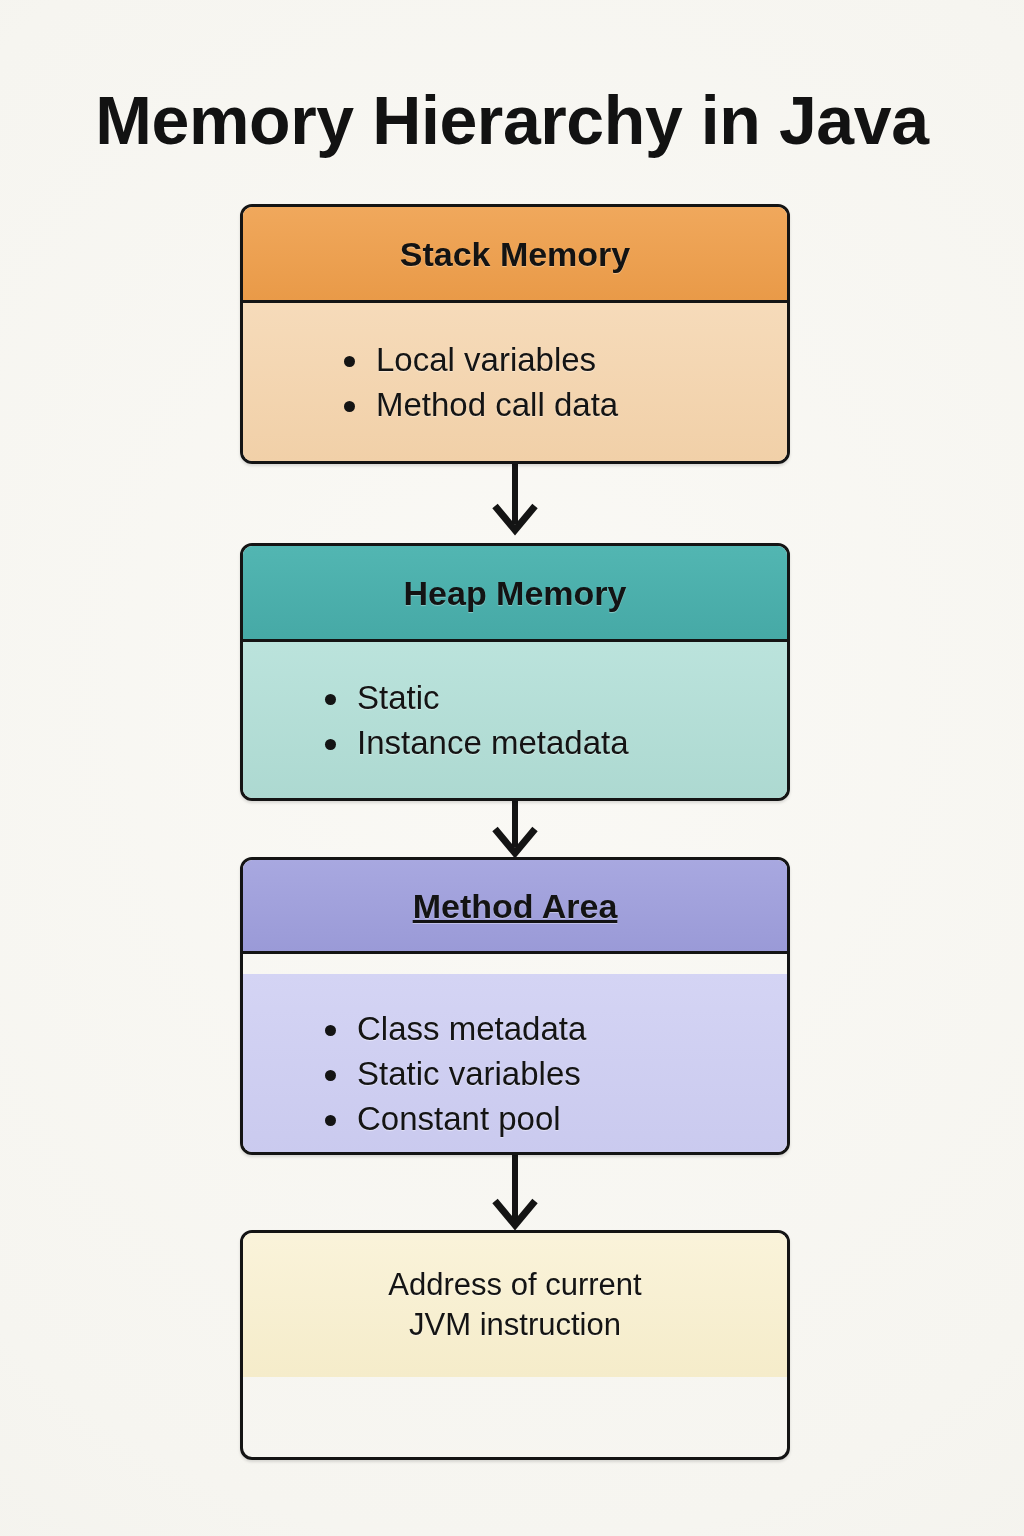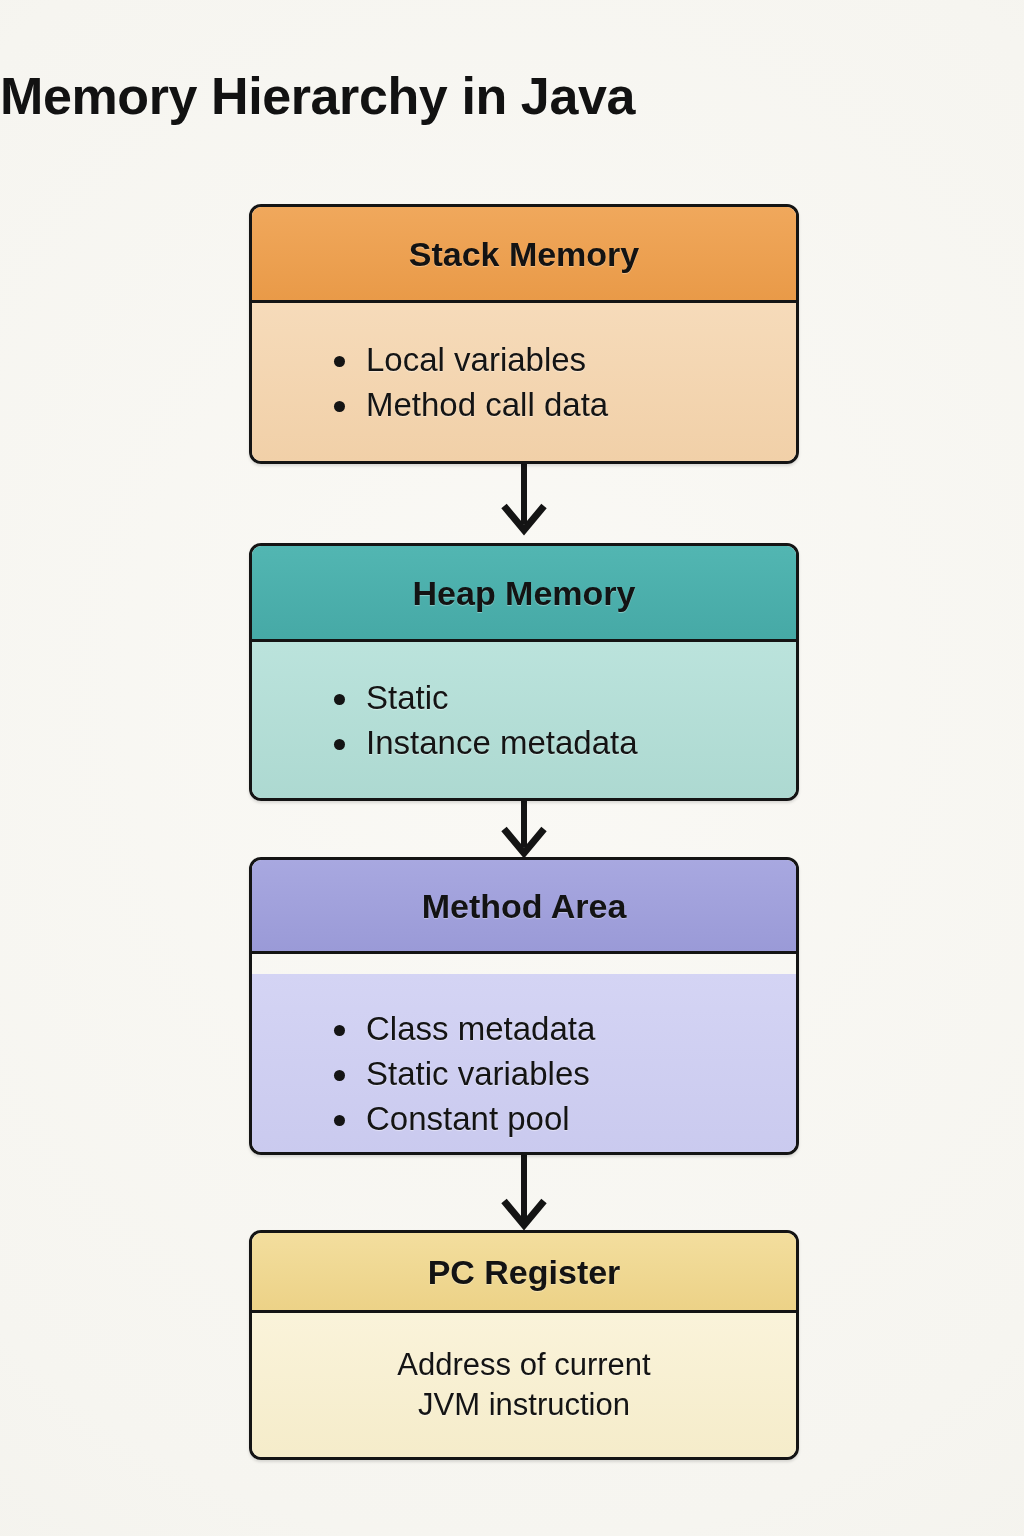--- a/index.html
+++ b/index.html
@@ -20,33 +20,34 @@
     position: absolute;
     inset: 0;
     width: 1024px;
     height: 1536px;
     background:
       radial-gradient(ellipse 120% 90% at 50% 45%, #faf9f5 0%, #f6f5f0 62%, #f1f0ea 100%);
   }
 
   .title {
     position: absolute;
-    top: 66px;
+    top: 81px;
     left: 0;
     width: 1024px;
-    font-size: 52px;
+    text-align: center;
+    font-size: 68px;
     font-weight: bold;
     letter-spacing: -0.4px;
     color: #121212;
     text-shadow: 0 1px 0 rgba(255,255,255,0.55);
   }
 
   .diagram {
     position: absolute;
-    left: 12px;
+    left: 3px;
     top: 0;
     width: 820px;
     height: 1536px;
   }
 
   .node {
     position: absolute;
     left: 237px;
     width: 550px;
     box-sizing: border-box;
@@ -111,28 +112,28 @@
     text-align: center;
     font-size: 31px;
     color: #141414;
     line-height: 1.28;
     text-shadow: 0 1px 1px rgba(255,255,255,0.45);
   }
 
   
   #node-stack       { top: 204px; height: 260px; }
   #node-stack .node-header { height: 96px; }
-  #node-stack .node-body   { height: 158px; }
+  #node-stack .node-body   { height: 158px; padding-left: 19px; }
 
   #node-heap        { top: 535px; height: 258px; margin-top: 8px; }
   #node-heap .node-header  { height: 96px; }
   #node-heap .node-body    { height: 156px; }
 
   #node-method      { top: 857px; height: 298px; }
-  #node-method .node-header{ height: 94px; }
+  #node-method .node-header{ height: 94px; text-decoration: underline; }
   #node-method .node-body  { height: 198px; margin-top: 20px; }
 
   #node-pc          { top: 1230px; height: 230px; }
   #node-pc .node-header    { height: 80px; }
   #node-pc .node-body      { height: 144px; }
 
   .arrow {
     position: absolute;
     left: 0;
     top: 0;
@@ -188,21 +189,20 @@
       <div class="node-body" style="background:linear-gradient(180deg,#d4d4f4 0%,#c9c9ee 100%)">
         <ul class="bullet-list">
           <li class="bullet-item">Class metadata</li>
           <li class="bullet-item">Static variables</li>
           <li class="bullet-item">Constant pool</li>
         </ul>
       </div>
     </div>
 
     <div class="node" id="node-pc">
-      <div class="node-header" style="background:linear-gradient(180deg,#f3de9e 0%,#ecd287 100%)">PC Register</div>
       <div class="node-body" style="background:linear-gradient(180deg,#faf3da 0%,#f5ecca 100%)">
         <div class="plain-text">Address of current</div>
         <div class="plain-text">JVM instruction</div>
       </div>
     </div>
 
   </div>
 </div>
 
 </body></html>

